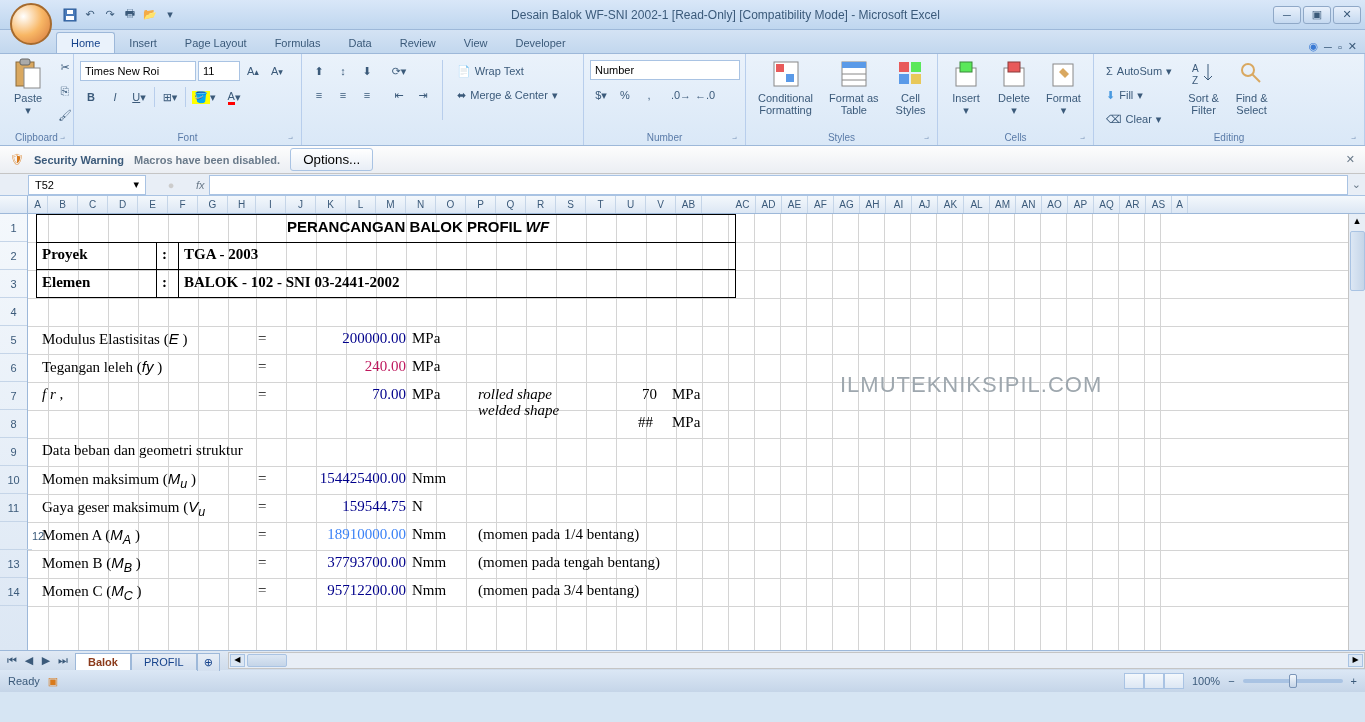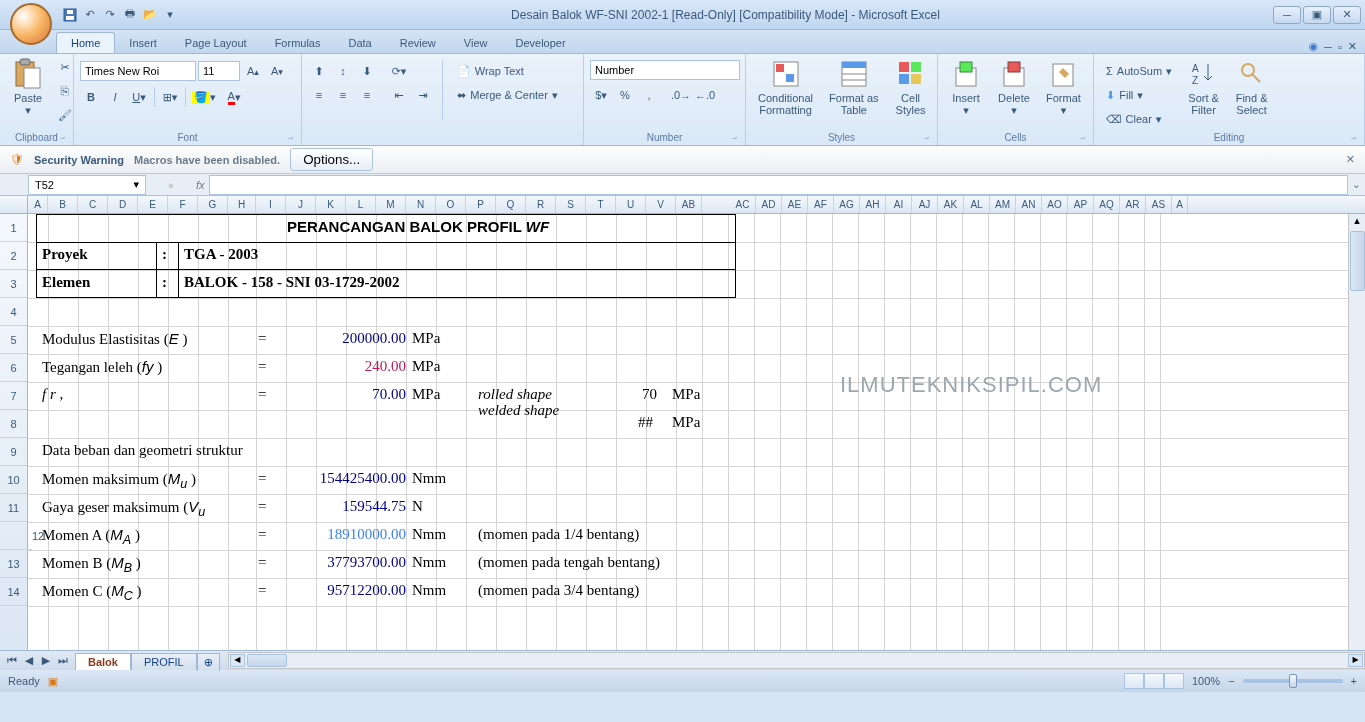--- a/index.html
+++ b/index.html
@@ -489,21 +489,21 @@
       <div class="cell-content" style="left:8px;top:4px;width:700px;text-align:center;font-weight:bold;margin-left:32px;">
         <span>PERANCANGAN BALOK PROFIL </span><i>WF</i>
       </div>
 
       <div class="cell-content" style="left:14px;top:32px;font-weight:bold;">Proyek</div>
       <div class="cell-content" style="left:134px;top:32px;font-weight:bold;">:</div>
       <div class="cell-content" style="left:156px;top:32px;font-weight:bold;">TGA - 2003</div>
 
       <div class="cell-content" style="left:14px;top:60px;font-weight:bold;">Elemen</div>
       <div class="cell-content" style="left:134px;top:60px;font-weight:bold;">:</div>
-      <div class="cell-content" style="left:156px;top:60px;font-weight:bold;">BALOK - 158 - SNI 03-1729-2002</div>
+      <div class="cell-content" style="left:156px;top:60px;font-weight:bold;">BALOK - 102 - SNI 03-2441-2002</div>
 
       <div class="cell-content" style="left:14px;top:116px;">Modulus Elastisitas (<i>E</i> )</div>
       <div class="cell-content" style="left:230px;top:116px;">=</div>
       <div class="cell-content" style="left:262px;top:116px;width:116px;text-align:right;color:#00008b;">200000.00</div>
       <div class="cell-content" style="left:384px;top:116px;">MPa</div>
 
       <div class="cell-content" style="left:14px;top:144px;">Tegangan leleh (<i>fy</i> )</div>
       <div class="cell-content" style="left:230px;top:144px;">=</div>
       <div class="cell-content" style="left:262px;top:144px;width:116px;text-align:right;color:#be185d;">240.00</div>
       <div class="cell-content" style="left:384px;top:144px;">MPa</div>

